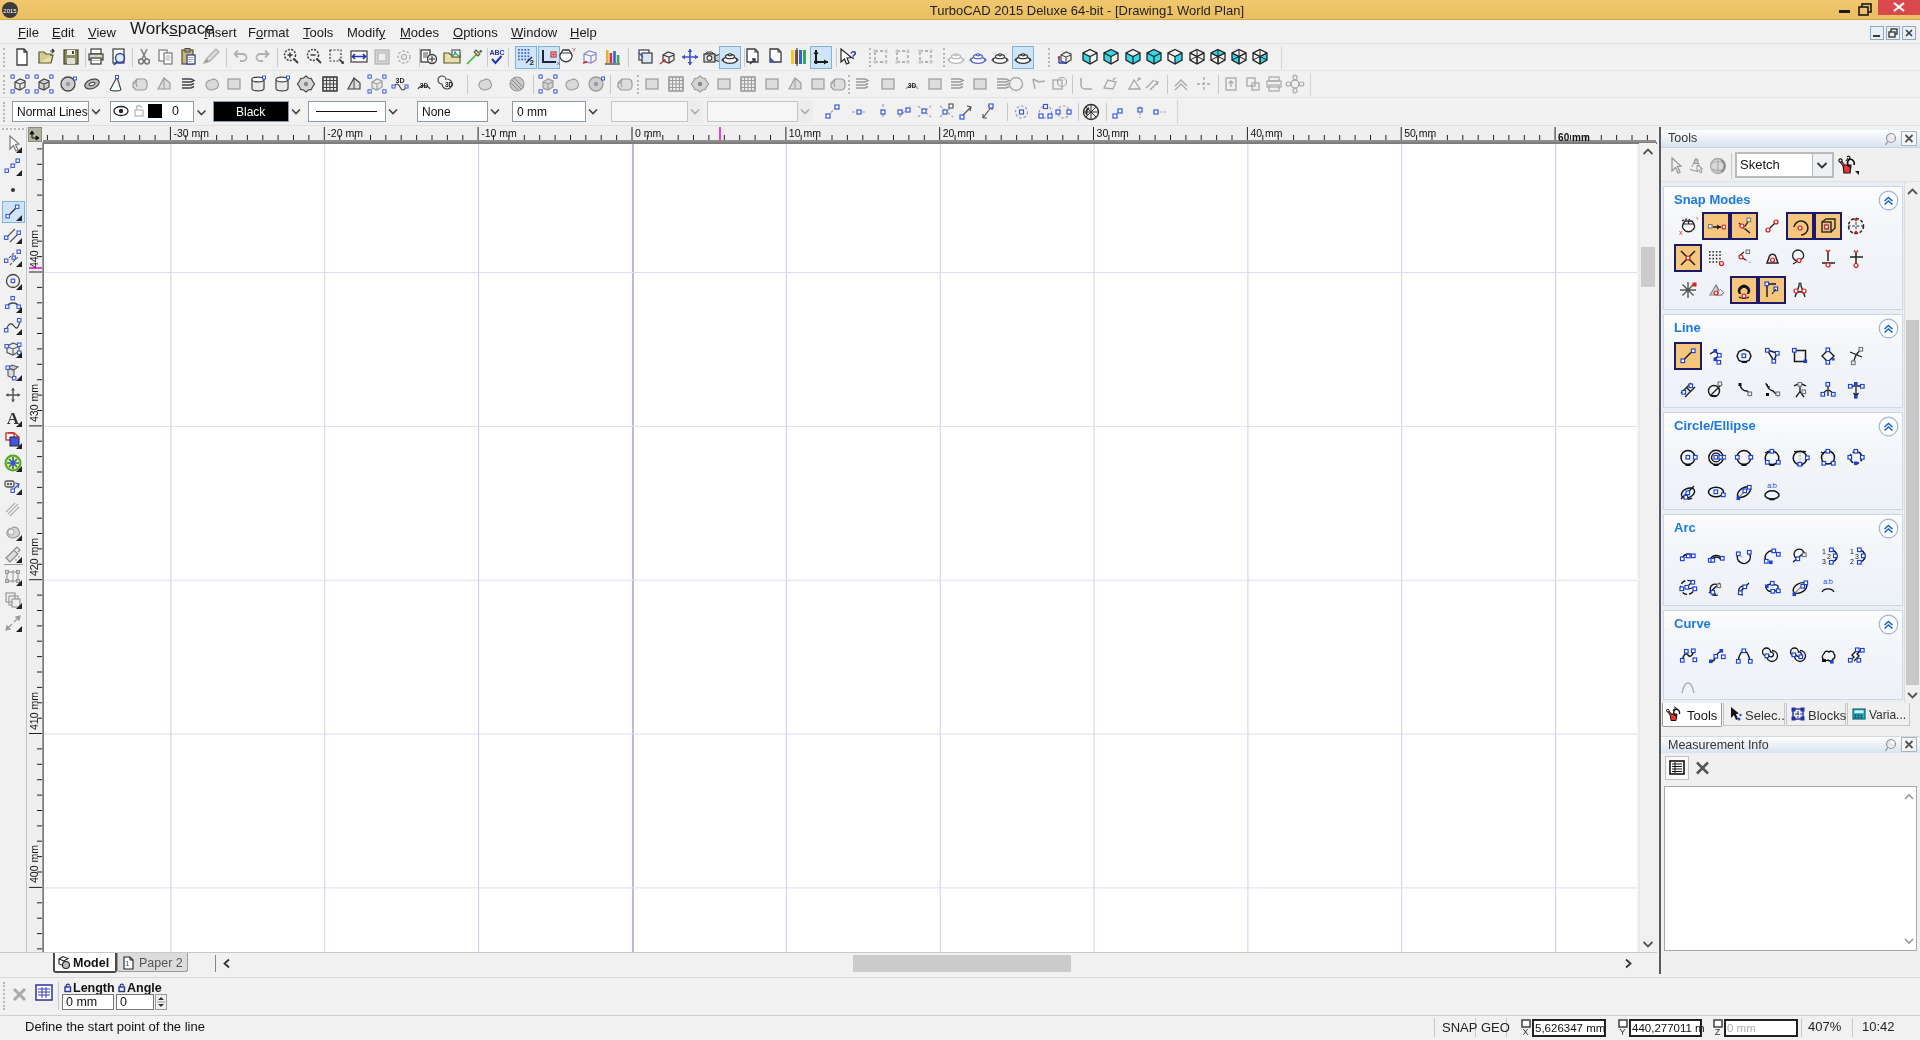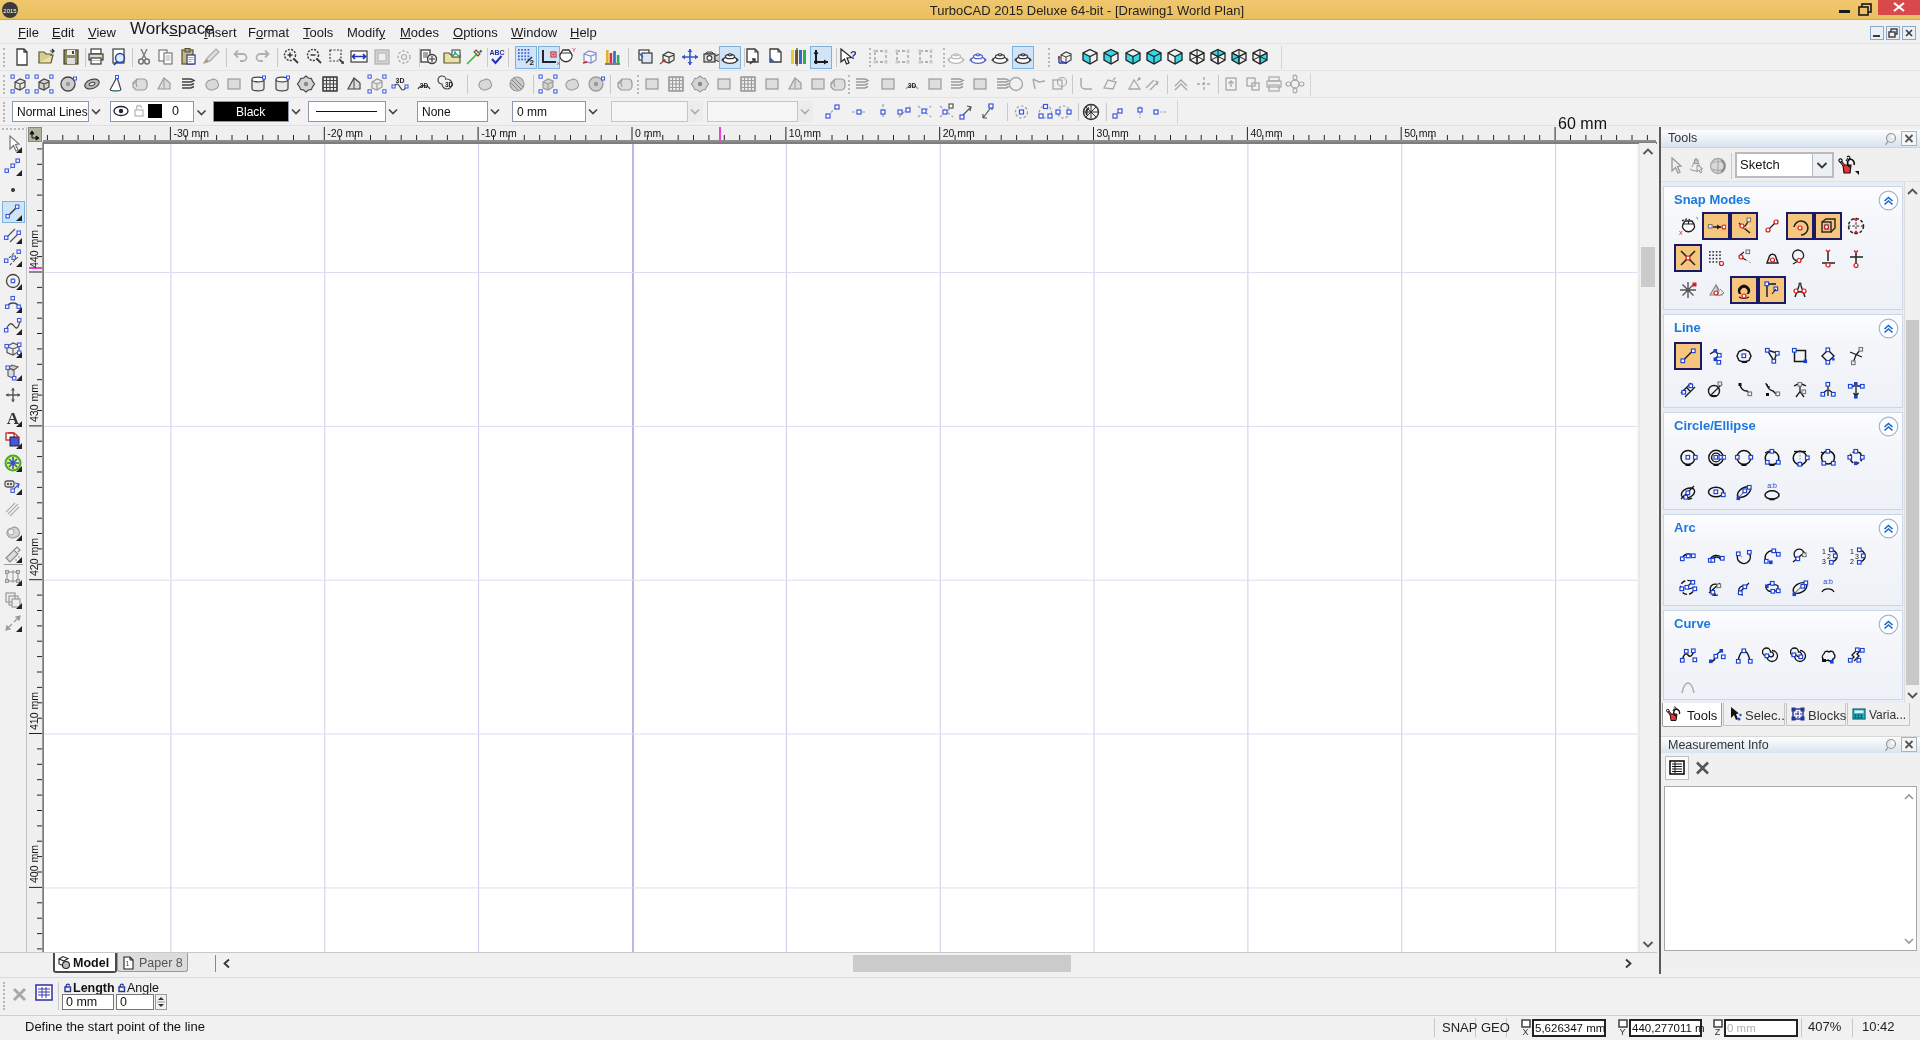--- a/index.html
+++ b/index.html
@@ -863,21 +863,21 @@
   </svg>
 <div style="position:absolute;left:173.45px;top:127px;font-size:10.5px;color:#111;font-weight:normal;white-space:nowrap;">-30 mm</div>
 <div style="position:absolute;left:327.3px;top:127px;font-size:10.5px;color:#111;font-weight:normal;white-space:nowrap;">-20 mm</div>
 <div style="position:absolute;left:481.15px;top:127px;font-size:10.5px;color:#111;font-weight:normal;white-space:nowrap;">-10 mm</div>
 <div style="position:absolute;left:635.0px;top:127px;font-size:10.5px;color:#111;font-weight:normal;white-space:nowrap;">0 mm</div>
 <div style="position:absolute;left:788.85px;top:127px;font-size:10.5px;color:#111;font-weight:normal;white-space:nowrap;">10 mm</div>
 <div style="position:absolute;left:942.7px;top:127px;font-size:10.5px;color:#111;font-weight:normal;white-space:nowrap;">20 mm</div>
 <div style="position:absolute;left:1096.55px;top:127px;font-size:10.5px;color:#111;font-weight:normal;white-space:nowrap;">30 mm</div>
 <div style="position:absolute;left:1250.4px;top:127px;font-size:10.5px;color:#111;font-weight:normal;white-space:nowrap;">40 mm</div>
 <div style="position:absolute;left:1404.25px;top:127px;font-size:10.5px;color:#111;font-weight:normal;white-space:nowrap;">50 mm</div>
-<div style="position:absolute;left:1558.1px;top:115px;font-size:16px;color:#111;font-weight:normal;white-space:nowrap;">60 mm</div>
+<div style="position:absolute;left:1558.1px;top:132px;font-size:10px;color:#111;font-weight:bold;white-space:nowrap;">60 mm</div>
 <div style="position:absolute;left:0px;top:127px;width:27px;height:850px;background:#f1f1f1;border-right:1px solid #c2c2c2"></div>
 <div style="position:absolute;left:2px;top:128px;width:22px;height:4px;border-top:2px dotted #b8b8b8"></div>
 <svg style="position:absolute;left:3px;top:134.0px" width="20" height="20" viewBox="0 0 20 20">
     <path d="M7 2 L7 15 L10.5 11.5 L13 17 L15 16 L12.5 10.5 L16 10 Z" fill="#fff" stroke="#777" stroke-width="1.2"></path>
   </svg>
 <svg style="position:absolute;left:14px;top:146.0px" width="10" height="8" viewBox="0 0 10 8">
     <path d="M8 1 L8 7 L2 7 Z" fill="#222"></path>
   </svg>
 <svg style="position:absolute;left:3px;top:156.8px" width="20" height="20" viewBox="0 0 20 20">
     <path d="M4 14 L15 5" stroke="#999" stroke-width="1" stroke-dasharray="2 1.5"></path>
@@ -1138,21 +1138,21 @@
     <path d="M3 4 l4 -2.5 5 2 -4 2.5 z M3 4 v5 l5 2 v-5 z" fill="#fff" stroke="#222" stroke-width="1.1"></path>
     <circle cx="10" cy="10" r="3.5" fill="#bbb" stroke="#222" stroke-width="1.1"></circle>
   </svg>
 <div style="position:absolute;left:73px;top:956px;font-size:12.5px;color:#111;font-weight:bold;white-space:nowrap;">Model</div>
 <div style="position:absolute;left:117px;top:953px;width:71px;height:19px;background:#dcdcdc;border:1px solid #9a9a9a;border-top:none;border-radius:0 0 3px 3px"></div>
 <svg style="position:absolute;left:121px;top:955px" width="15" height="15" viewBox="0 0 15 15">
     <path d="M3 2 h6 l3 3 v9 h-9 z" fill="#fff" stroke="#222" stroke-width="1.1"></path>
     <path d="M9 2 v3 h3" fill="none" stroke="#222" stroke-width="1"></path>
     <text x="6.5" y="11" font-size="7" fill="#2244cc" text-anchor="middle" font-family="Liberation Sans">1</text>
   </svg>
-<div style="position:absolute;left:139px;top:956px;font-size:12.5px;color:#555;font-weight:normal;white-space:nowrap;">Paper 8</div>
+<div style="position:absolute;left:139px;top:956px;font-size:12.5px;color:#555;font-weight:normal;white-space:nowrap;">Paper 2</div>
 <div style="position:absolute;left:215px;top:955px;width:1px;height:17px;background:#888"></div>
 <svg style="position:absolute;left:221px;top:957px" width="12" height="13" viewBox="0 0 12 13">
     <path d="M8 2.5 L3.5 6.5 L8 10.5" fill="none" stroke="#333" stroke-width="1.8"></path>
   </svg>
 <div style="position:absolute;left:236px;top:953px;width:1401px;height:20px;background:#f1f1f1"></div>
 <div style="position:absolute;left:853px;top:955px;width:218px;height:17px;background:#cbcbcb"></div>
 <svg style="position:absolute;left:1622px;top:957px" width="12" height="13" viewBox="0 0 12 13">
     <path d="M4 2.5 L8.5 6.5 L4 10.5" fill="none" stroke="#333" stroke-width="1.8"></path>
   </svg>
 <div style="position:absolute;left:1637px;top:953px;width:23px;height:21px;background:#f1f1f1"></div>
@@ -1731,21 +1731,21 @@
     <rect x="2" y="5" width="5.5" height="4.5" fill="none" stroke="#223399" stroke-width="1.4"></rect>
     <path d="M3.2 5 v-1.2 a1.6 1.6 0 0 1 3.2 0" fill="none" stroke="#223399" stroke-width="1.3"></path>
   </svg>
 <div style="position:absolute;left:73px;top:981px;font-size:12.5px;color:#111;font-weight:bold;white-space:nowrap;">Length</div>
 <div style="position:absolute;left:62px;top:994px;width:52px;height:16px;background:#fff;border:1px solid #777"></div>
 <div style="position:absolute;left:66px;top:995px;font-size:12.5px;color:#111;font-weight:normal;white-space:nowrap;">0 mm</div>
 <svg style="position:absolute;left:117px;top:982px" width="10" height="11" viewBox="0 0 10 11">
     <rect x="2" y="5" width="5.5" height="4.5" fill="none" stroke="#223399" stroke-width="1.4"></rect>
     <path d="M3.2 5 v-1.2 a1.6 1.6 0 0 1 3.2 0" fill="none" stroke="#223399" stroke-width="1.3"></path>
   </svg>
-<div style="position:absolute;left:127px;top:981px;font-size:12.5px;color:#111;font-weight:normal;white-space:nowrap;">Angle</div>
+<div style="position:absolute;left:127px;top:981px;font-size:12.5px;color:#111;font-weight:bold;white-space:nowrap;">Angle</div>
 <div style="position:absolute;left:116px;top:994px;width:38px;height:16px;background:#fff;border:1px solid #777"></div>
 <div style="position:absolute;left:120px;top:995px;font-size:12.5px;color:#111;font-weight:normal;white-space:nowrap;">0</div>
 <div style="position:absolute;left:155px;top:994px;width:12px;height:16px;background:#f0f0f0;border:1px solid #999"></div>
 <svg style="position:absolute;left:155px;top:994px" width="12" height="16" viewBox="0 0 12 16">
     <path d="M3 6 L6 3 L9 6 Z" fill="#333"></path>
     <path d="M3 10 L6 13 L9 10 Z" fill="#333"></path>
     <path d="M2 8 h8" stroke="#999" stroke-width="1"></path>
   </svg>
 <div style="position:absolute;left:0px;top:1015px;width:1920px;height:25px;background:#f1f1f1;border-top:1px solid #cfcfcf"></div>
 <div style="position:absolute;left:10px;top:1019px;font-size:13px;color:#111;font-weight:normal;white-space:nowrap;margin-left:15px;">Define the start point of the line</div>

